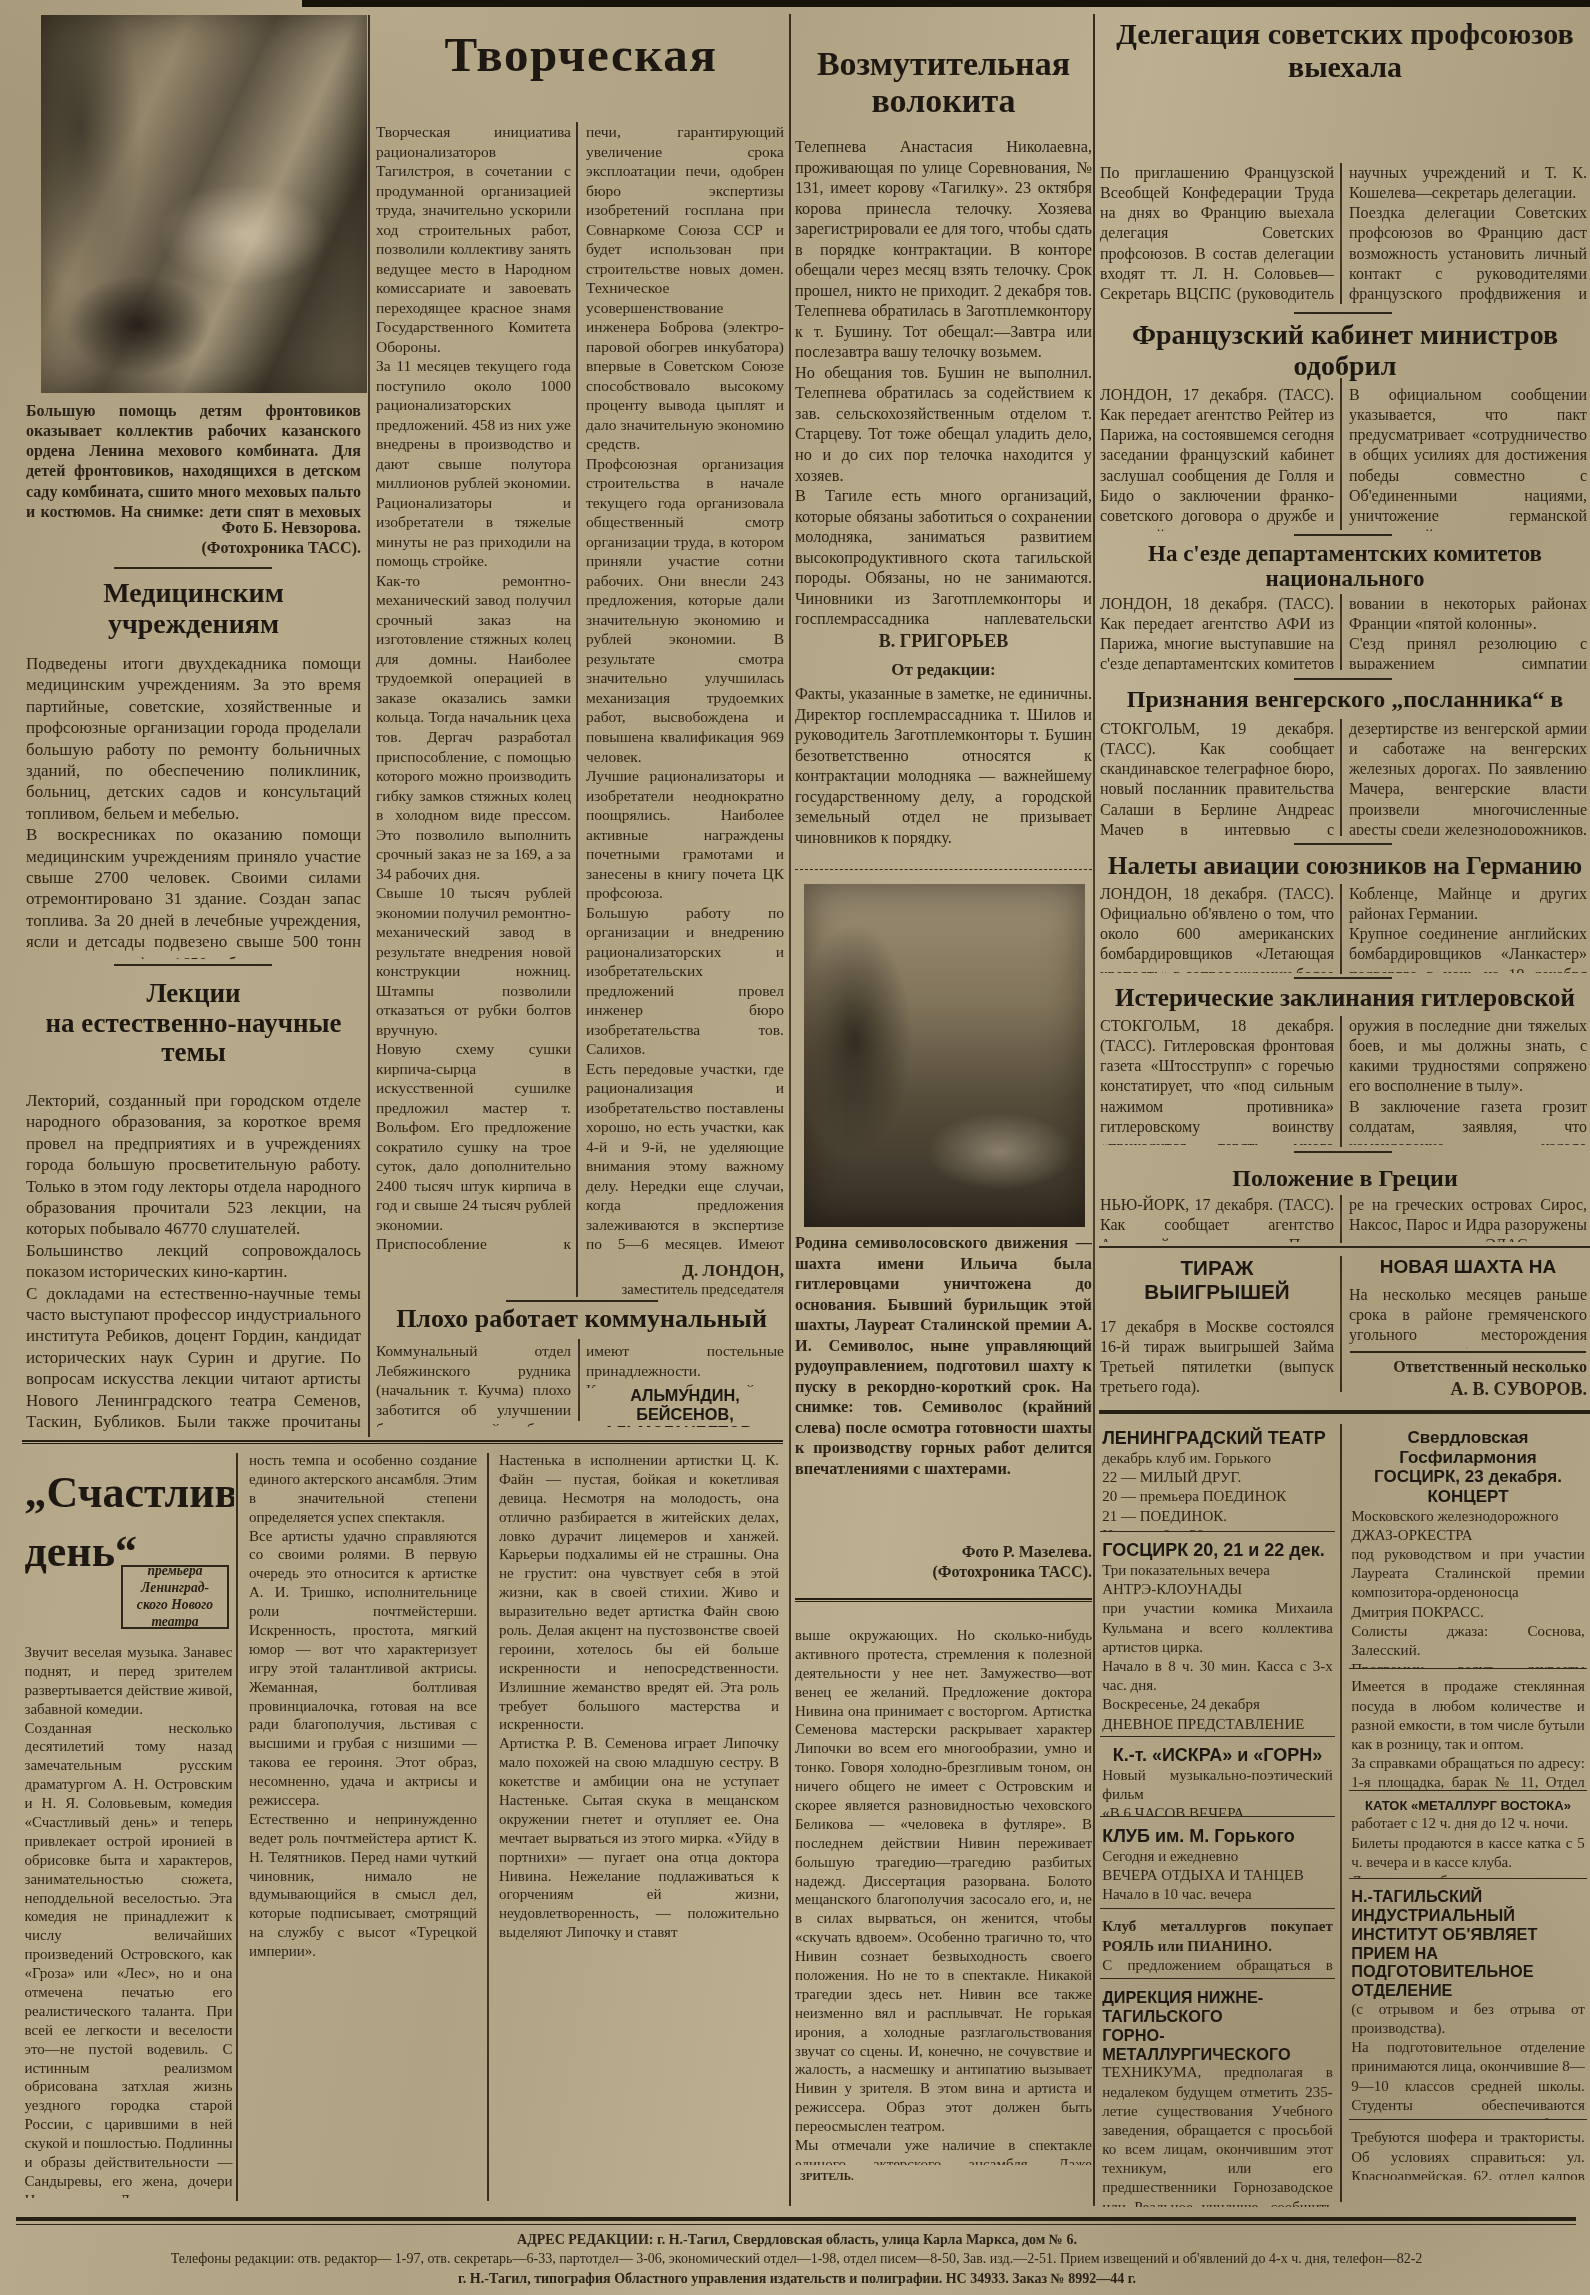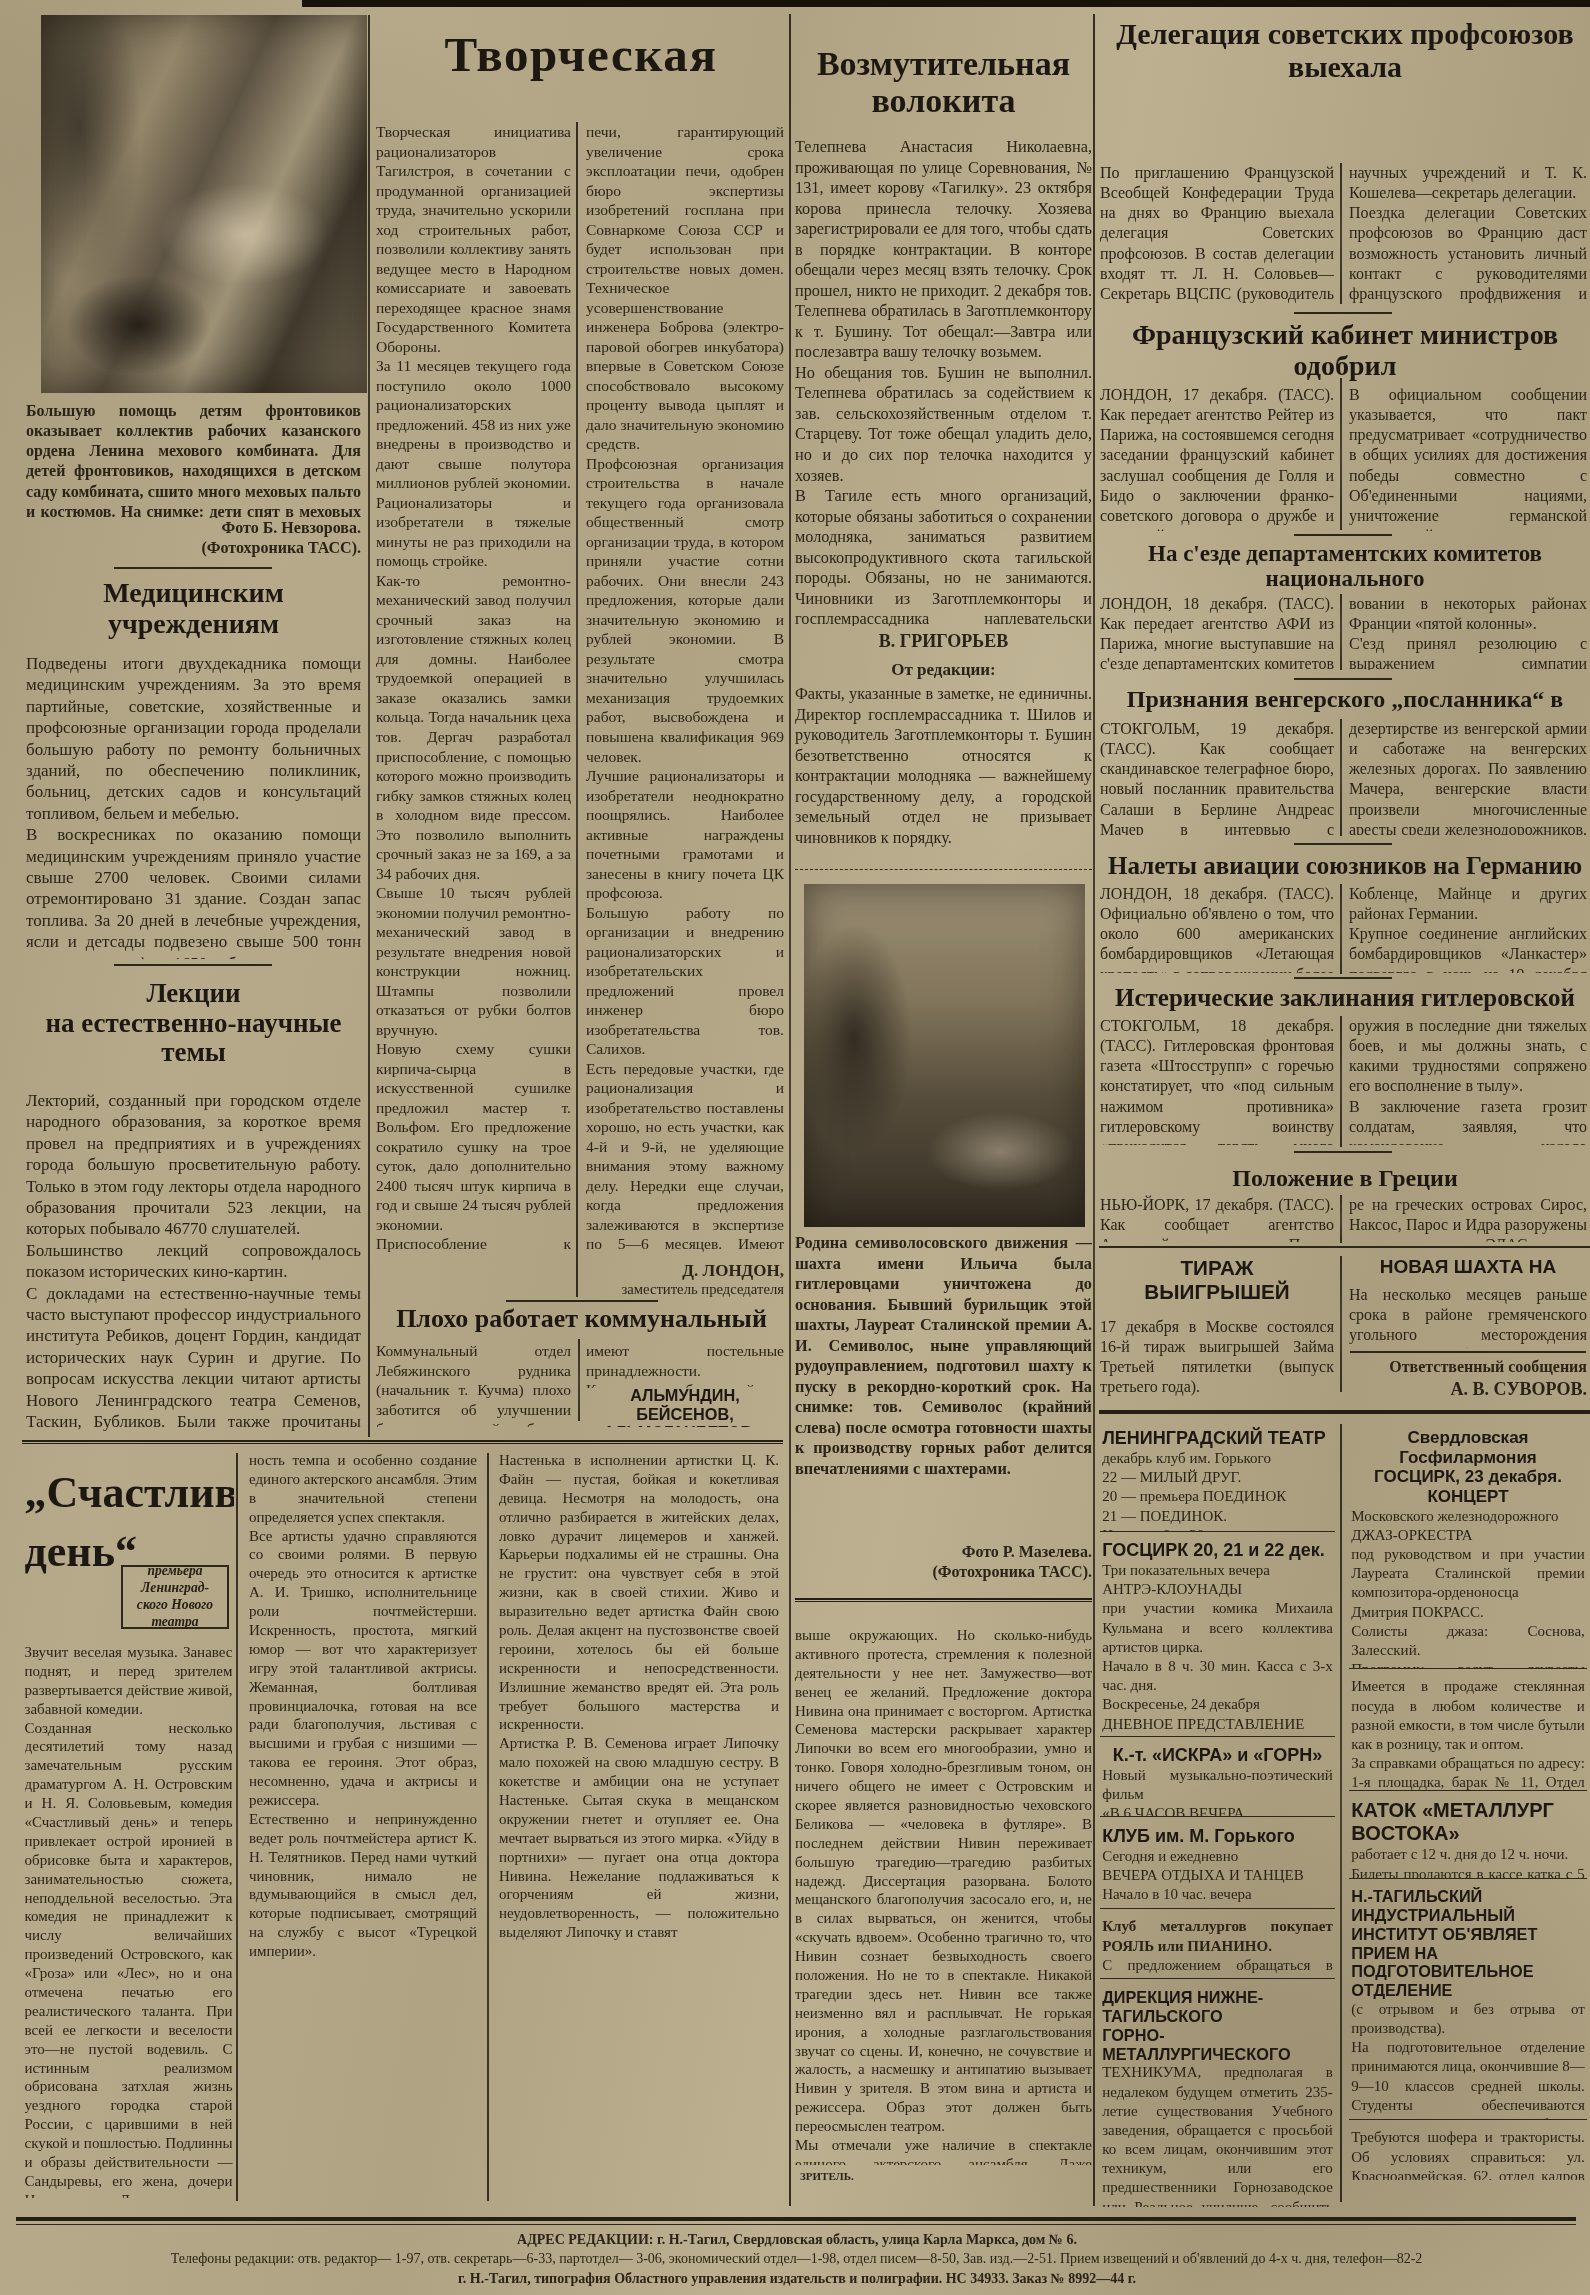--- a/index.html
+++ b/index.html
@@ -177,21 +177,21 @@
   <div class="abs body" style="left:1349px;top:1195px;width:238px;height:47px;font-size:16px;">ре на греческих островах Сирос, Наксос, Парос и Идра разоружены и арестованы части ЭЛАС.</div>
   <div class="abs hrule-short" style="left:1099px;top:1246px;width:492px;"></div>
 
   <div class="abs sansline" style="left:1100px;top:1256px;width:234px;height:57px;font-size:20.7px;">ТИРАЖ
 ВЫИГРЫШЕЙ</div>
   <div class="abs body" style="left:1100px;top:1317px;width:234px;height:83px;font-size:16px;">17 декабря в Москве состоялся 16-й тираж выигрышей Займа Третьей пятилетки (выпуск третьего года).
 В тираже разыграно 846 тысяч 400 выигрышей на сумму 134 миллиона 743 тысячи 200 рублей.</div>
   <div class="abs sansline" style="left:1349px;top:1256px;width:238px;height:24px;font-size:19px;">НОВАЯ ШАХТА НА УРАЛЕ</div>
   <div class="abs body" style="left:1349px;top:1285px;width:238px;height:63px;font-size:16px;">На несколько месяцев раньше срока в районе гремяченского угольного месторождения (Молотовская область) закончено строительство новой механизированной шахты № 69. (ТАСС)</div>
   <div class="abs hrule-short" style="left:1350px;top:1351px;width:236px;"></div>
-  <div class="abs body bold right" style="left:1349px;top:1357px;width:238px;height:19.6px;font-size:16px;">Ответственный сообщения</div>
+  <div class="abs body bold right" style="left:1349px;top:1357px;width:238px;height:19.6px;font-size:16px;">Ответственный несколько</div>
   <div class="abs body bold right" style="left:1349px;top:1378px;width:238px;height:23px;font-size:18px;">А. В. СУВОРОВ.</div>
   <div class="abs hrule-thick" style="left:1099px;top:1410px;width:492px;"></div>
 
   <div class="abs ad" style="left:1100px;top:1423px;width:235px;height:109px;">
     <div class="ad-title">ЛЕНИНГРАДСКИЙ ТЕАТР</div>
     <div class="ad-body">декабрь            клуб им. Горького
 22 — МИЛЫЙ ДРУГ.
 20 — премьера ПОЕДИНОК
 21 — ПОЕДИНОК.
 Начало в 8 ч. 30 мин.</div>
@@ -241,21 +241,21 @@
 Солисты джаза: Соснова, Залесский.
 Программу ведут лауреаты Всесоюзного конкурса артистов эстрады Харитонов и Тиберг.
 Начало в 11 час. 30 мин. веч.
 Принимаются заявки на коллективные посещения. Касса с 3 ч. дня.</div>
   </div>
   <div class="abs ad" style="left:1349px;top:1672px;width:238px;height:119px;">
     <div class="ad-body">Имеется в продаже стеклянная посуда в любом количестве и разной емкости, в том числе бутыли как в розницу, так и оптом.
 За справками обращаться по адресу: 1-я площадка, барак № 11, Отдел Общего Снабжения Тагилстроя. Телефон, коммутатор Тагилстроя № 4-06.</div>
   </div>
   <div class="abs ad" style="left:1349px;top:1794px;width:238px;height:85px;">
-    <div class="ad-title" style="font-size:20px;">КАТОК «МЕТАЛЛУРГ ВОСТОКА»</div>
+    <div class="ad-title" style="font-size:13px;text-align:center;">КАТОК «МЕТАЛЛУРГ ВОСТОКА»</div>
     <div class="ad-body">работает с 12 ч. дня до 12 ч. ночи.
 Билеты продаются в кассе катка с 5 ч. вечера и в кассе клуба.
 Дирекция клуба.</div>
   </div>
   <div class="abs ad" style="left:1349px;top:1882px;width:238px;height:238px;">
     <div class="ad-title" style="font-size:16.3px;">Н.-ТАГИЛЬСКИЙ ИНДУСТРИАЛЬНЫЙ ИНСТИТУТ ОБ'ЯВЛЯЕТ ПРИЕМ НА ПОДГОТОВИТЕЛЬНОЕ ОТДЕЛЕНИЕ</div>
     <div class="ad-body">(с отрывом и без отрыва от производства).
 На подготовительное отделение принимаются лица, окончившие 8—9—10 классов средней школы. Студенты обеспечиваются стипендией в размере 150 руб. в м-ц, рабочей карточкой, в случае нужды общежитием и бронируются от призыва в РККА.
 Заявления принимаются ежедневно с 7 до 11 час. вечера в средней школе Рабочей молодежи № 1 (здание школы № 38, против Дома района, трамвай № 1-й).</div>
   </div>

